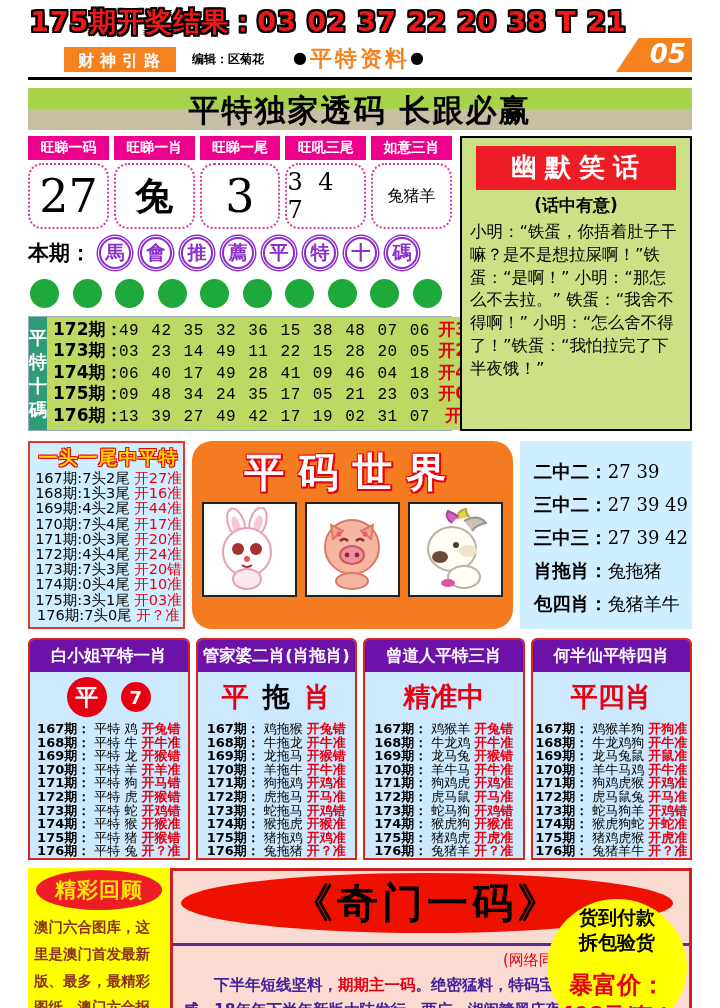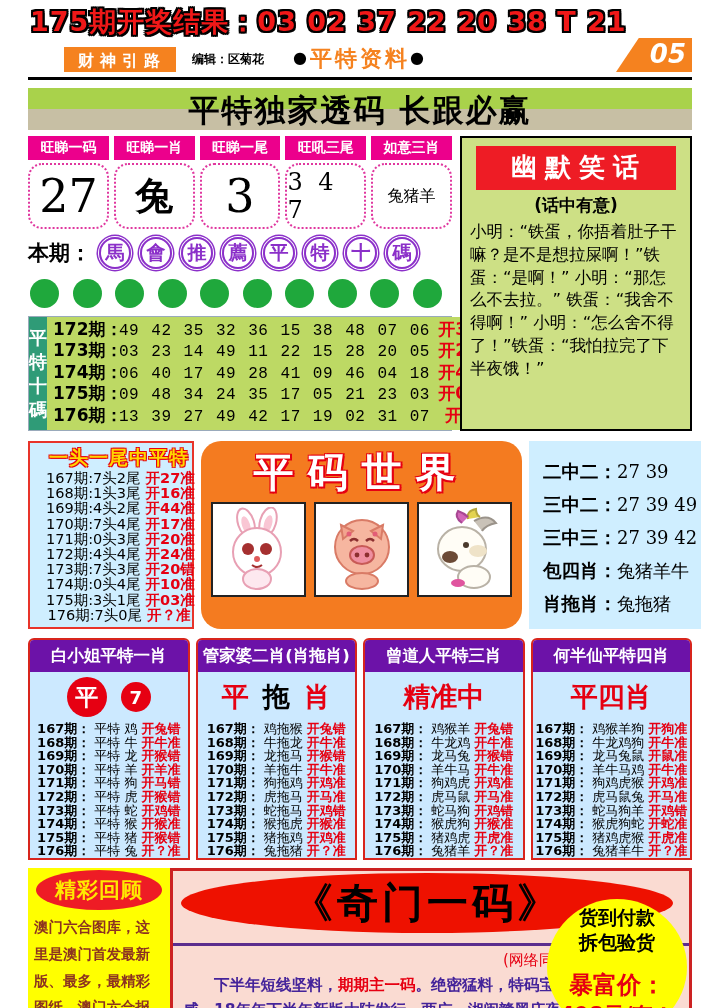--- a/index.html
+++ b/index.html
@@ -52,25 +52,25 @@
   .tc-res { width:66px; color:#e60012; font-weight:bold; text-align:right; }
 
   .joke { width:258px; border:2px solid #000; background:#cde085; padding:6px 8px; }
   .joke-title { width:200px; margin:2px auto; background:#ee1c25; color:#fff; font-size:26px; font-weight:bold;
     text-align:center; letter-spacing:8px; padding:4px 0 5px 6px; }
   .joke-sub { text-align:center; font-size:17px; font-weight:bold; color:#000; margin:4px 0; }
   .joke-body { font-size:16.5px; line-height:1.38; color:#000; }
 
   
   .secB { display:flex; margin:10px 28px 0 28px; gap:7px; }
-  .headtail { width:166px; border:2px solid #e8342a; background:#cfeeff; padding:2px 0 4px 16px; }
+  .headtail { width:166px; border:2px solid #e8342a; background:#cfeeff; padding:2px 0 4px 4px; }
   .headtail-title { text-align:center; font-size:19px; font-weight:bold; color:#ffd700; letter-spacing:1px;
     text-shadow:1px 1px 0 #e60012,-1px -1px 0 #e60012,1px -1px 0 #e60012,-1px 1px 0 #e60012; }
   .ht-row { text-align:center; font-size:14.5px; line-height:15.2px; color:#000; white-space:nowrap; }
-  .ht-row .red { font-weight:bold; }
+  .ht-row .red { font-weight:normal; }
   .pingma { width:322px; background:#f47b20; padding:4px 10px 8px 10px;border-radius:20px; }
   .pingma-title { text-align:center; color:#fff; font-size:40px; font-weight:bold; letter-spacing:14px;
     text-shadow:2px 2px 0 #e60012,-1px -1px 0 #e60012,2px -1px 0 #e60012,-1px 2px 0 #e60012; }
   .pingma-imgs { display:flex; gap:8px; margin-top:2px; }
   .animal-box { width:95px; height:95px; background:#fff; border:2px solid #222; display:flex; align-items:center; justify-content:center; }
   .combos { flex:1; background:#cfeeff; padding:14px 4px 0 14px; }
   .combo-row { font-size:18px; line-height:33px; color:#000; white-space:nowrap; }
   .combo-row b { font-size:18.5px; }
   .combo-val { font-family:"DejaVu Serif","Liberation Serif",serif; }
 
@@ -269,22 +269,22 @@
             <ellipse cx="52" cy="70" rx="16" ry="11" fill="#fffdf6" stroke="#b9b2a6" stroke-width="2"></ellipse>
             <ellipse cx="36" cy="76" rx="7" ry="4" fill="#e0559f"></ellipse>
           </svg>
         </div>
       </div>
     </div>
     <div class="combos" id="combos">
         <div class="combo-row"><b>二中二：</b><span class="combo-val">27 39</span></div>
         <div class="combo-row"><b>三中二：</b><span class="combo-val">27 39 49</span></div>
         <div class="combo-row"><b>三中三：</b><span class="combo-val">27 39 42</span></div>
+        <div class="combo-row"><b>肖拖肖：</b><span class="combo-val">兔拖猪</span></div>
         <div class="combo-row"><b>包四肖：</b><span class="combo-val">兔猪羊牛</span></div>
-        <div class="combo-row"><b>肖拖肖：</b><span class="combo-val">兔拖猪</span></div>
       </div>
   </div>
 
   <div class="secC" id="pcols">
       <div class="pcol">
         <div class="pcol-head">白小姐平特一肖</div>
         <div class="pcol-sub">
           <div class="circ big">平</div>
           <div class="circ small">7</div>
         </div>

